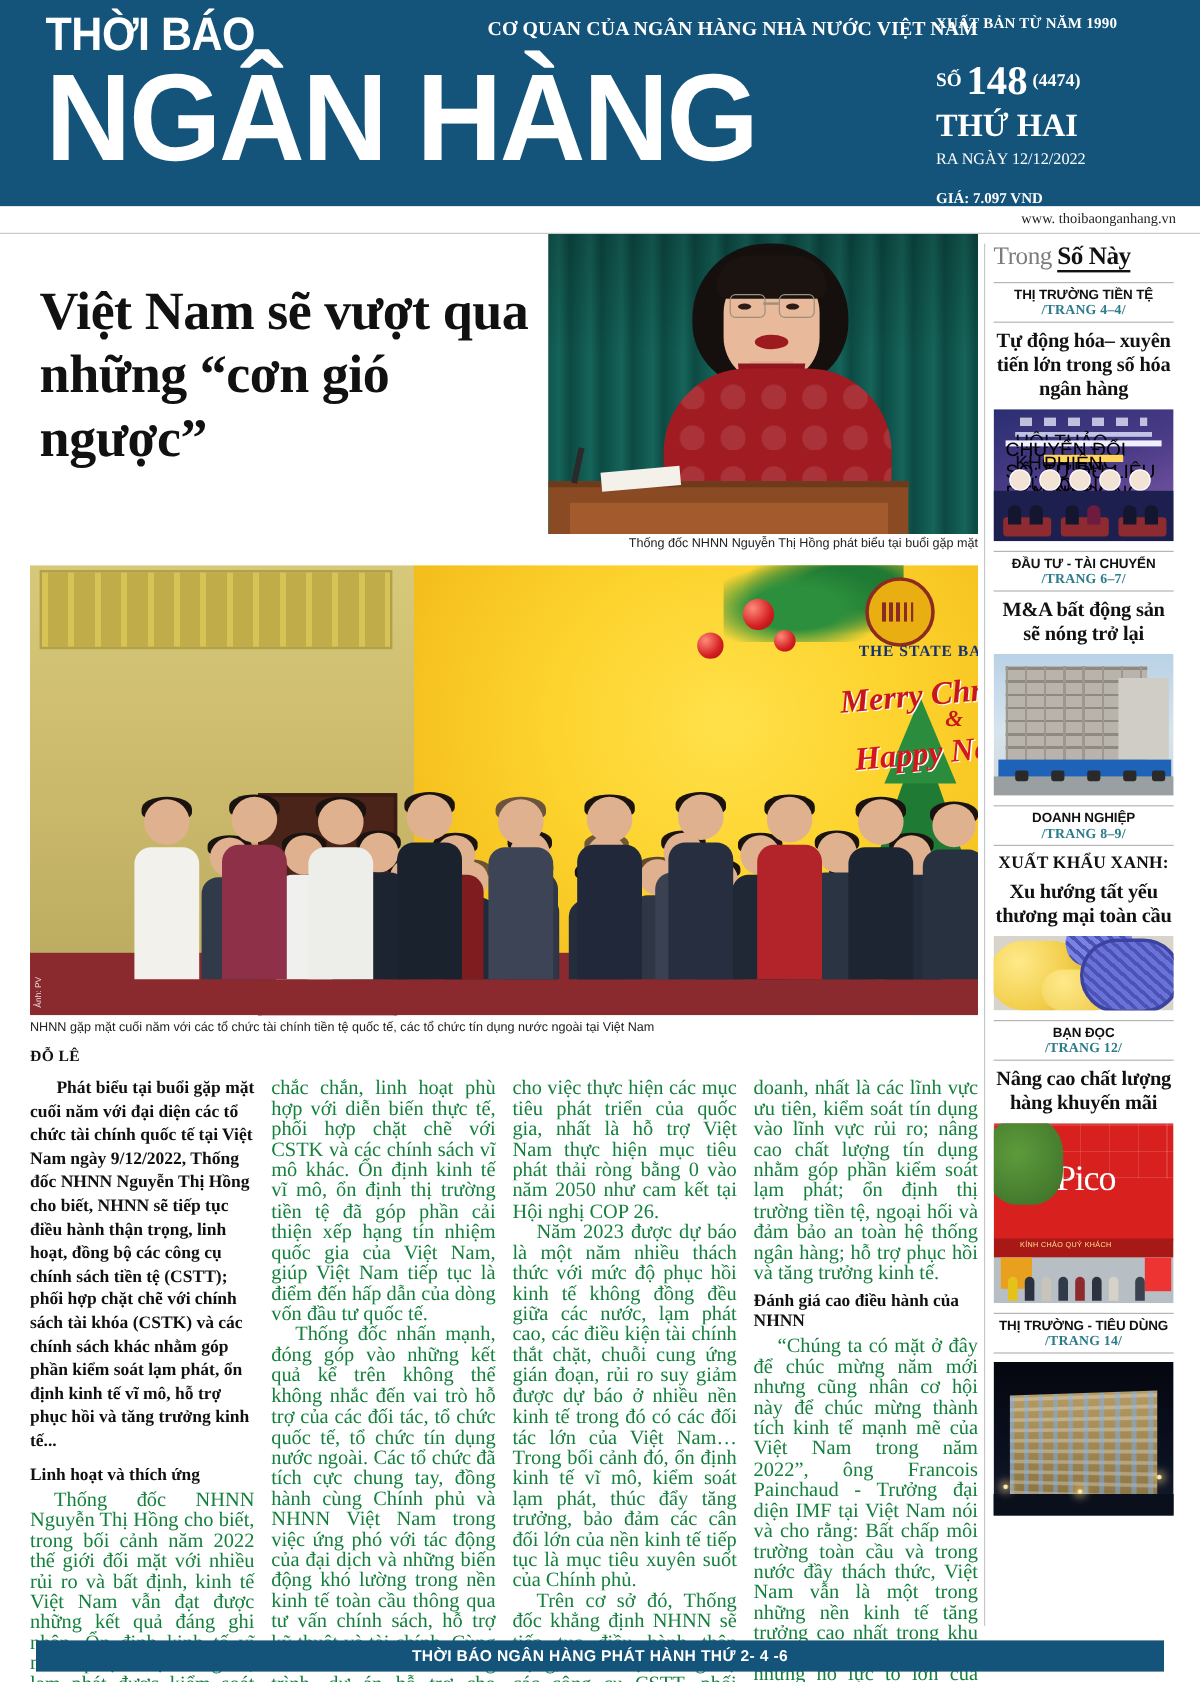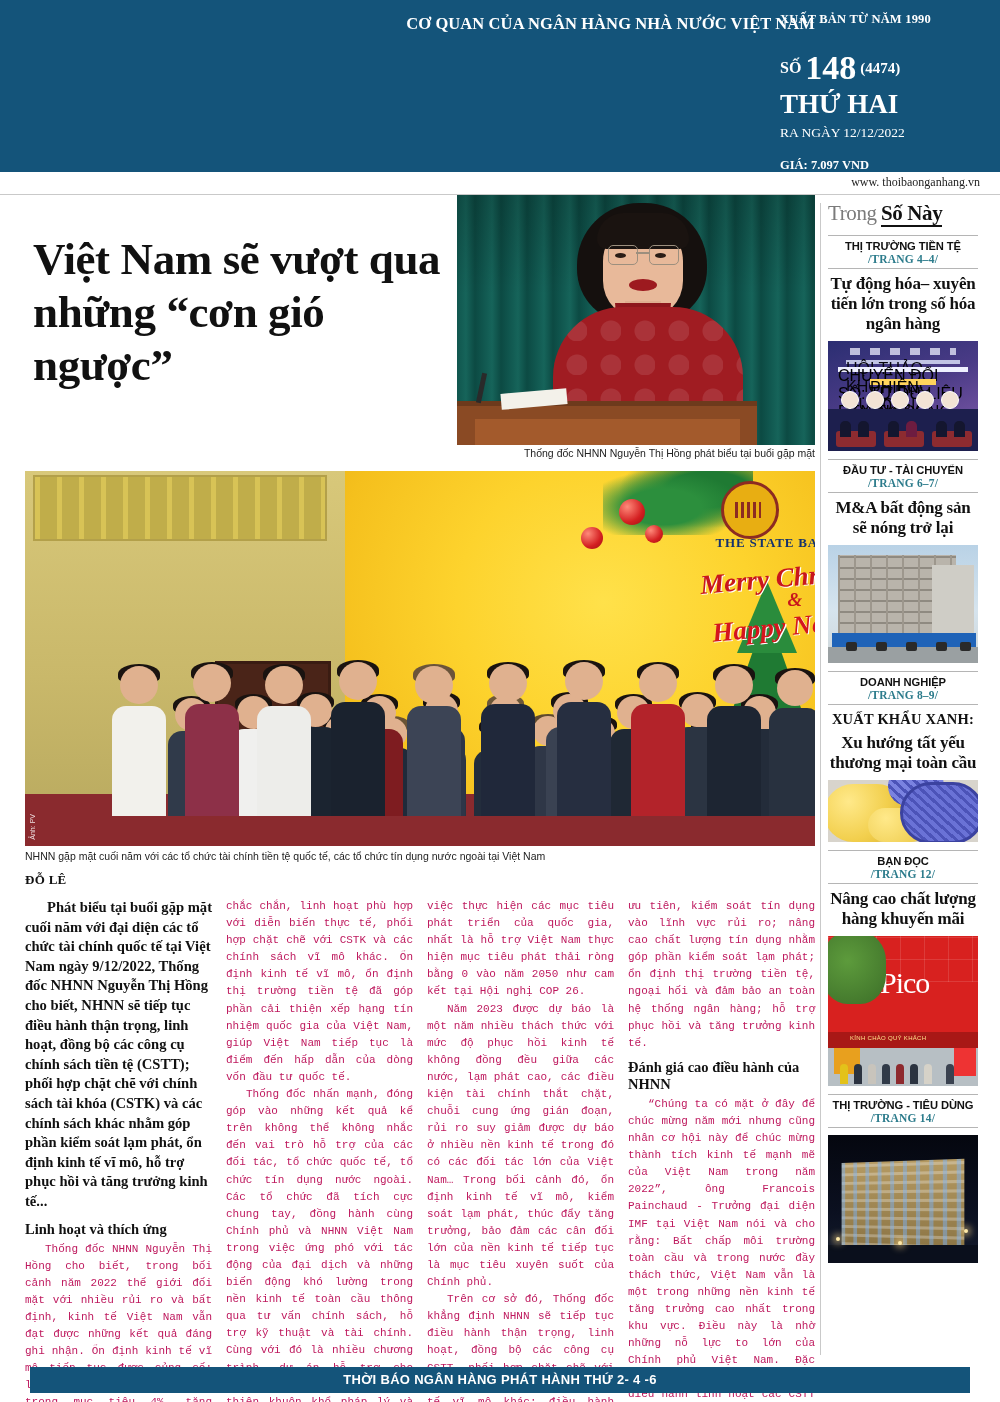--- a/index.html
+++ b/index.html
@@ -170,21 +170,21 @@
   .cols{column-count:4;column-gap:14px;column-rule:none;}
   .lead{
     font-family:"Liberation Serif",serif;font-weight:700;font-size:14.6px;line-height:19.6px;
     color:#111;text-indent:22px;margin:0 0 9px 0;
   }
   .subhead{
     font-family:"Liberation Serif",serif;font-weight:700;font-size:14.5px;line-height:17px;
     color:#111;margin:7px 0 3px 0;
   }
   p.body{
-    font-family:Liberation Mono, monospace;font-size:11px;line-height:17.1px;color:#be185d;
+    font-family:Liberation Serif, serif;font-size:17px;line-height:17.1px;color:#15803d;
     margin:0;text-indent:20px;text-align:justify;
   }
   .seemore{
     font-family:"Liberation Sans",sans-serif;font-weight:700;font-size:10.5px;
     letter-spacing:.4px;text-align:right;margin-top:6px;color:#111;
   }
 
   
   .side-title{text-align:left;margin-bottom:9px;padding-top:6px;}
   .side-title .t1{font-family:"Liberation Serif",serif;font-size:21px;color:#7b7b7b;
@@ -281,20 +281,24 @@
     color:#fff;text-align:center;font-family:"Liberation Sans",sans-serif;font-weight:700;
     font-size:13px;line-height:26px;letter-spacing:.3px;
   }
 </style>
 </head>
 <body>
 
 <div class="page">
 
   <header class="masthead">
+    <div class="mast-left">
+      <div class="mast-thoibao">THỜI BÁO</div>
+      <div class="mast-nganhang">NGÂN HÀNG</div>
+    </div>
     <div class="mast-center">CƠ QUAN CỦA NGÂN HÀNG NHÀ NƯỚC VIỆT NAM</div>
     <div class="mast-right">
       <div class="mast-since">XUẤT BẢN TỪ NĂM 1990</div>
       <div class="mast-issue">
         <span class="so">SỐ</span>
         <span class="num">148</span>
         <span class="paren">(4474)</span>
       </div>
       <div class="mast-day">THỨ HAI</div>
       <div class="mast-date">RA NGÀY 12/12/2022</div>

